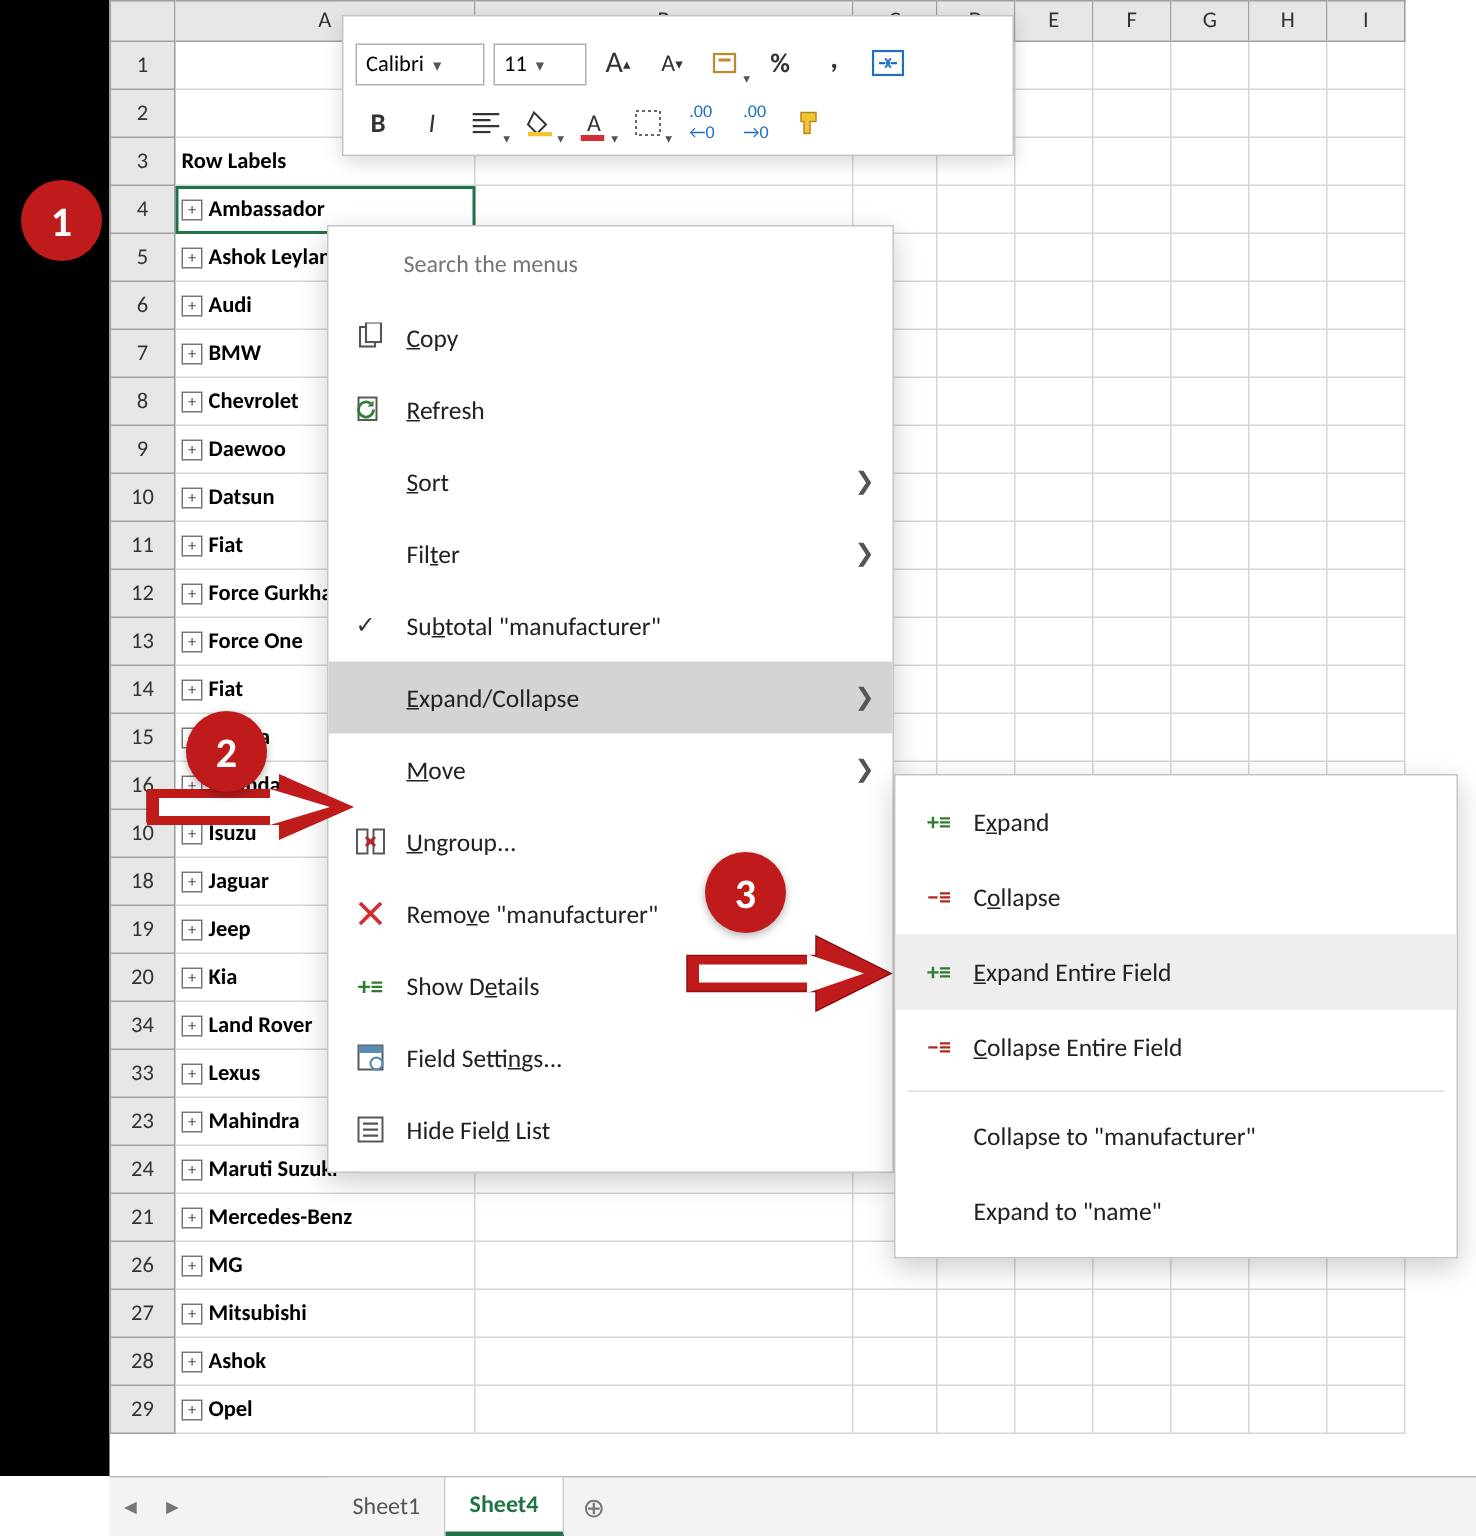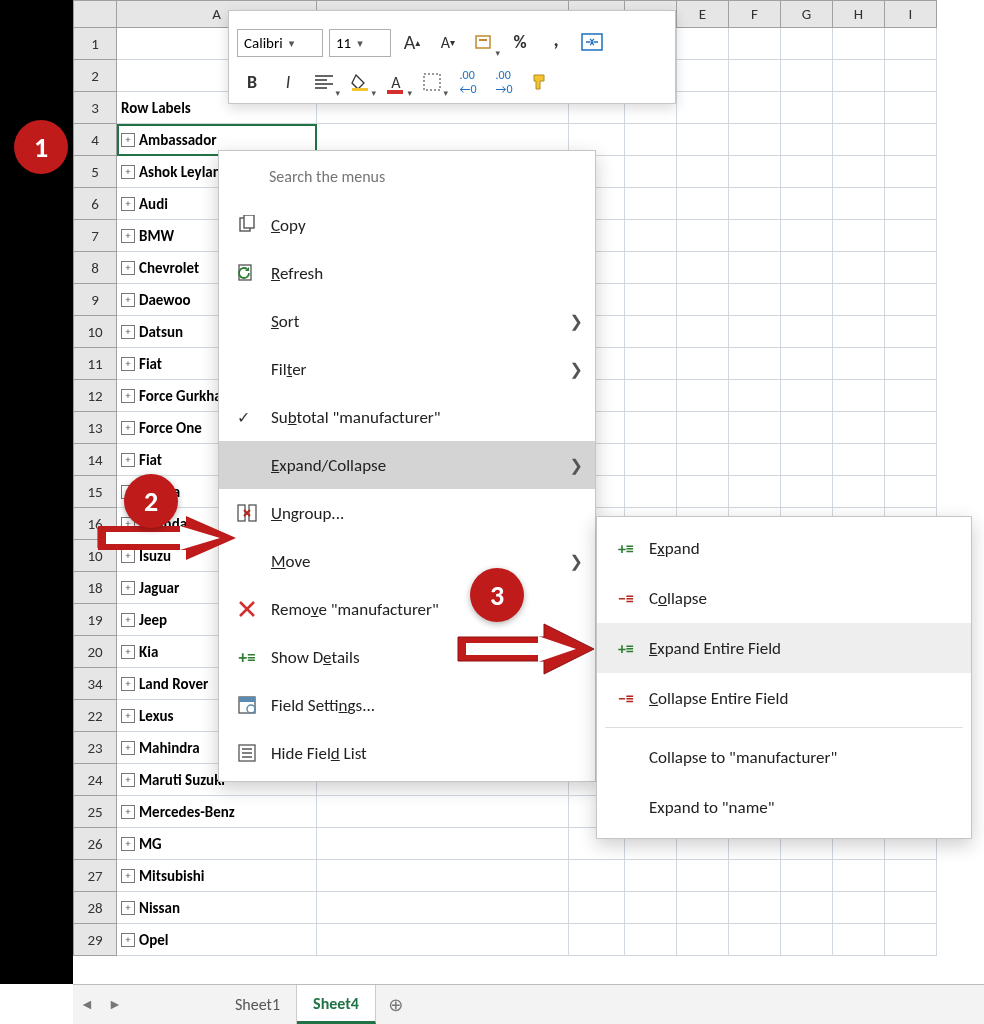--- a/index.html
+++ b/index.html
@@ -136,24 +136,24 @@
       <div class="row-h">12</div>
       <div class="row-h">13</div>
       <div class="row-h">14</div>
       <div class="row-h">15</div>
       <div class="row-h">16</div>
       <div class="row-h">10</div>
       <div class="row-h">18</div>
       <div class="row-h">19</div>
       <div class="row-h">20</div>
       <div class="row-h">34</div>
-      <div class="row-h">22</div>
+      <div class="row-h">33</div>
       <div class="row-h">23</div>
       <div class="row-h">24</div>
-      <div class="row-h">25</div>
+      <div class="row-h">21</div>
       <div class="row-h">26</div>
       <div class="row-h">27</div>
       <div class="row-h">28</div>
       <div class="row-h">29</div>
     </div>
   <div class="cells" id="cells">
       <div class="cell-row">
         <div class="cell colA"></div>
         <div class="cell" style="width: 252px;"></div>
         <div class="cell" style="width: 56px;"></div>
@@ -520,21 +520,21 @@
         <div class="cell" style="width: 52px;"></div>
         <div class="cell" style="width: 52px;"></div>
         <div class="cell" style="width: 52px;"></div>
         <div class="cell" style="width: 52px;"></div>
         <div class="cell" style="width: 52px;"></div>
         <div class="cell" style="width: 52px;"></div>
       </div>
       <div class="cell-row">
         <div class="cell colA">
           <span class="expand-btn">+</span>
-          <span class="pvitem">Nissan</span>
+          <span class="pvitem">Ashok</span>
         </div>
         <div class="cell" style="width: 252px;"></div>
         <div class="cell" style="width: 56px;"></div>
         <div class="cell" style="width: 52px;"></div>
         <div class="cell" style="width: 52px;"></div>
         <div class="cell" style="width: 52px;"></div>
         <div class="cell" style="width: 52px;"></div>
         <div class="cell" style="width: 52px;"></div>
         <div class="cell" style="width: 52px;"></div>
       </div>
@@ -657,32 +657,32 @@
       <span class="ctx-text">Fil<u>t</u>er</span>
       <span class="ctx-arrow">❯</span>
     </div><div class="ctx-item ctx-check">
       <span class="ctx-icon"></span>
       <span class="ctx-text">Su<u>b</u>total "manufacturer"</span>
     </div><div class="ctx-item hover">
       <span class="ctx-icon"></span>
       <span class="ctx-text"><u>E</u>xpand/Collapse</span>
       <span class="ctx-arrow">❯</span>
     </div><div class="ctx-item">
+      <span class="ctx-icon"></span>
+      <span class="ctx-text"><u>M</u>ove</span>
+      <span class="ctx-arrow">❯</span>
+    </div><div class="ctx-item">
       <span class="ctx-icon">
         <svg width="20" height="20">
           <rect x="1" y="2" width="7" height="16" fill="none" stroke="#555" stroke-width="1.3"></rect>
           <rect x="12" y="2" width="7" height="16" fill="none" stroke="#555" stroke-width="1.3"></rect>
           <path d="M7 7 l6 6 M13 7 l-6 6" stroke="#b3261e" stroke-width="2"></path>
         </svg>
       </span>
       <span class="ctx-text"><u>U</u>ngroup...</span>
-    </div><div class="ctx-item">
-      <span class="ctx-icon"></span>
-      <span class="ctx-text"><u>M</u>ove</span>
-      <span class="ctx-arrow">❯</span>
     </div><div class="ctx-item">
       <span class="ctx-icon">
         <svg width="18" height="18">
           <path d="M2 2 L16 16 M16 2 L2 16" stroke="#d32f2f" stroke-width="2.5"></path>
         </svg>
       </span>
       <span class="ctx-text">Remo<u>v</u>e "manufacturer"</span>
     </div><div class="ctx-item">
       <span class="ctx-icon">
         <span class="expand-glyph">+≡</span>

